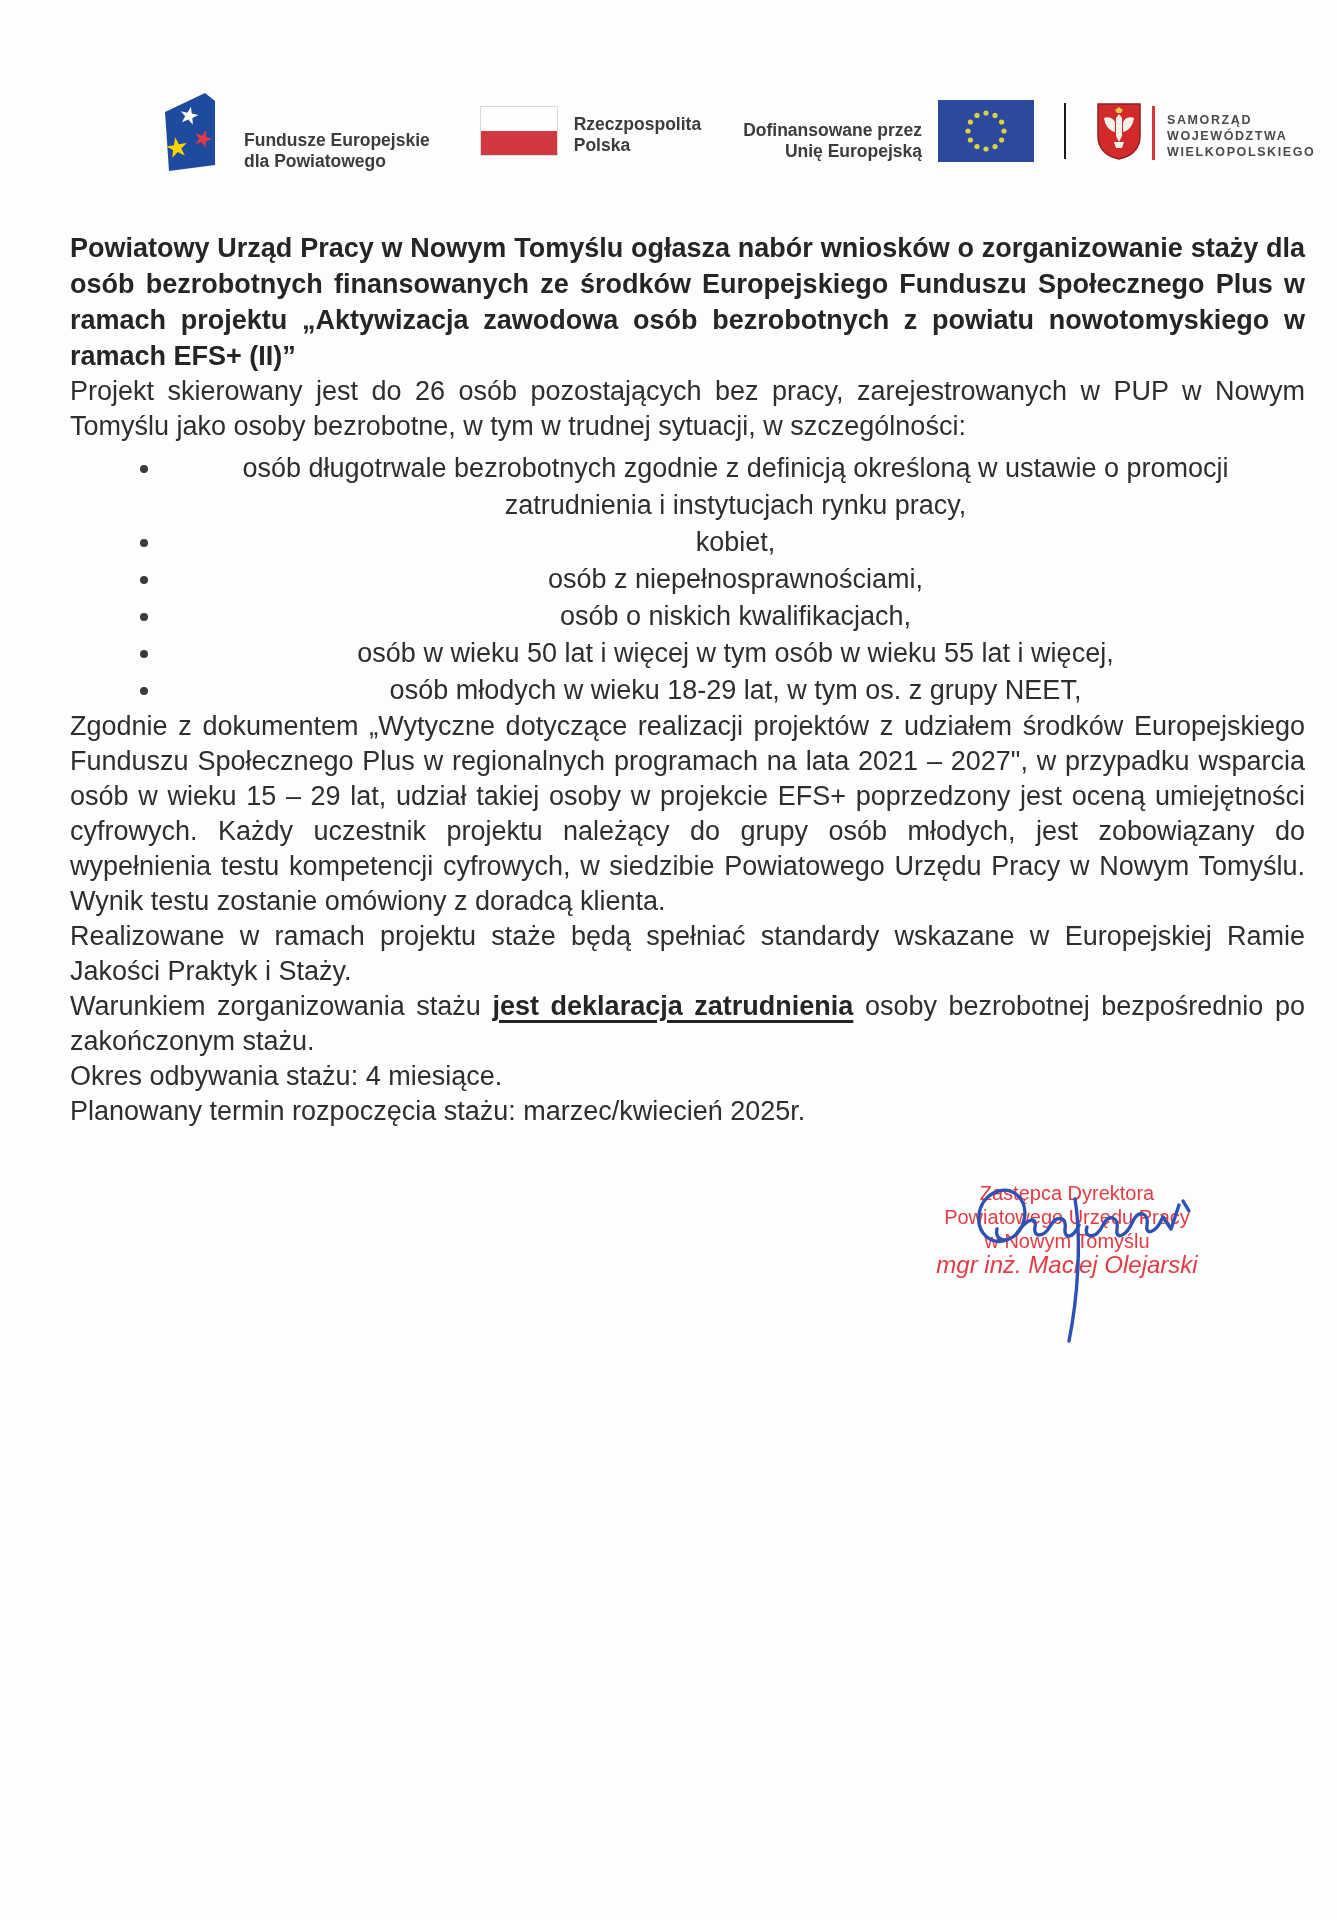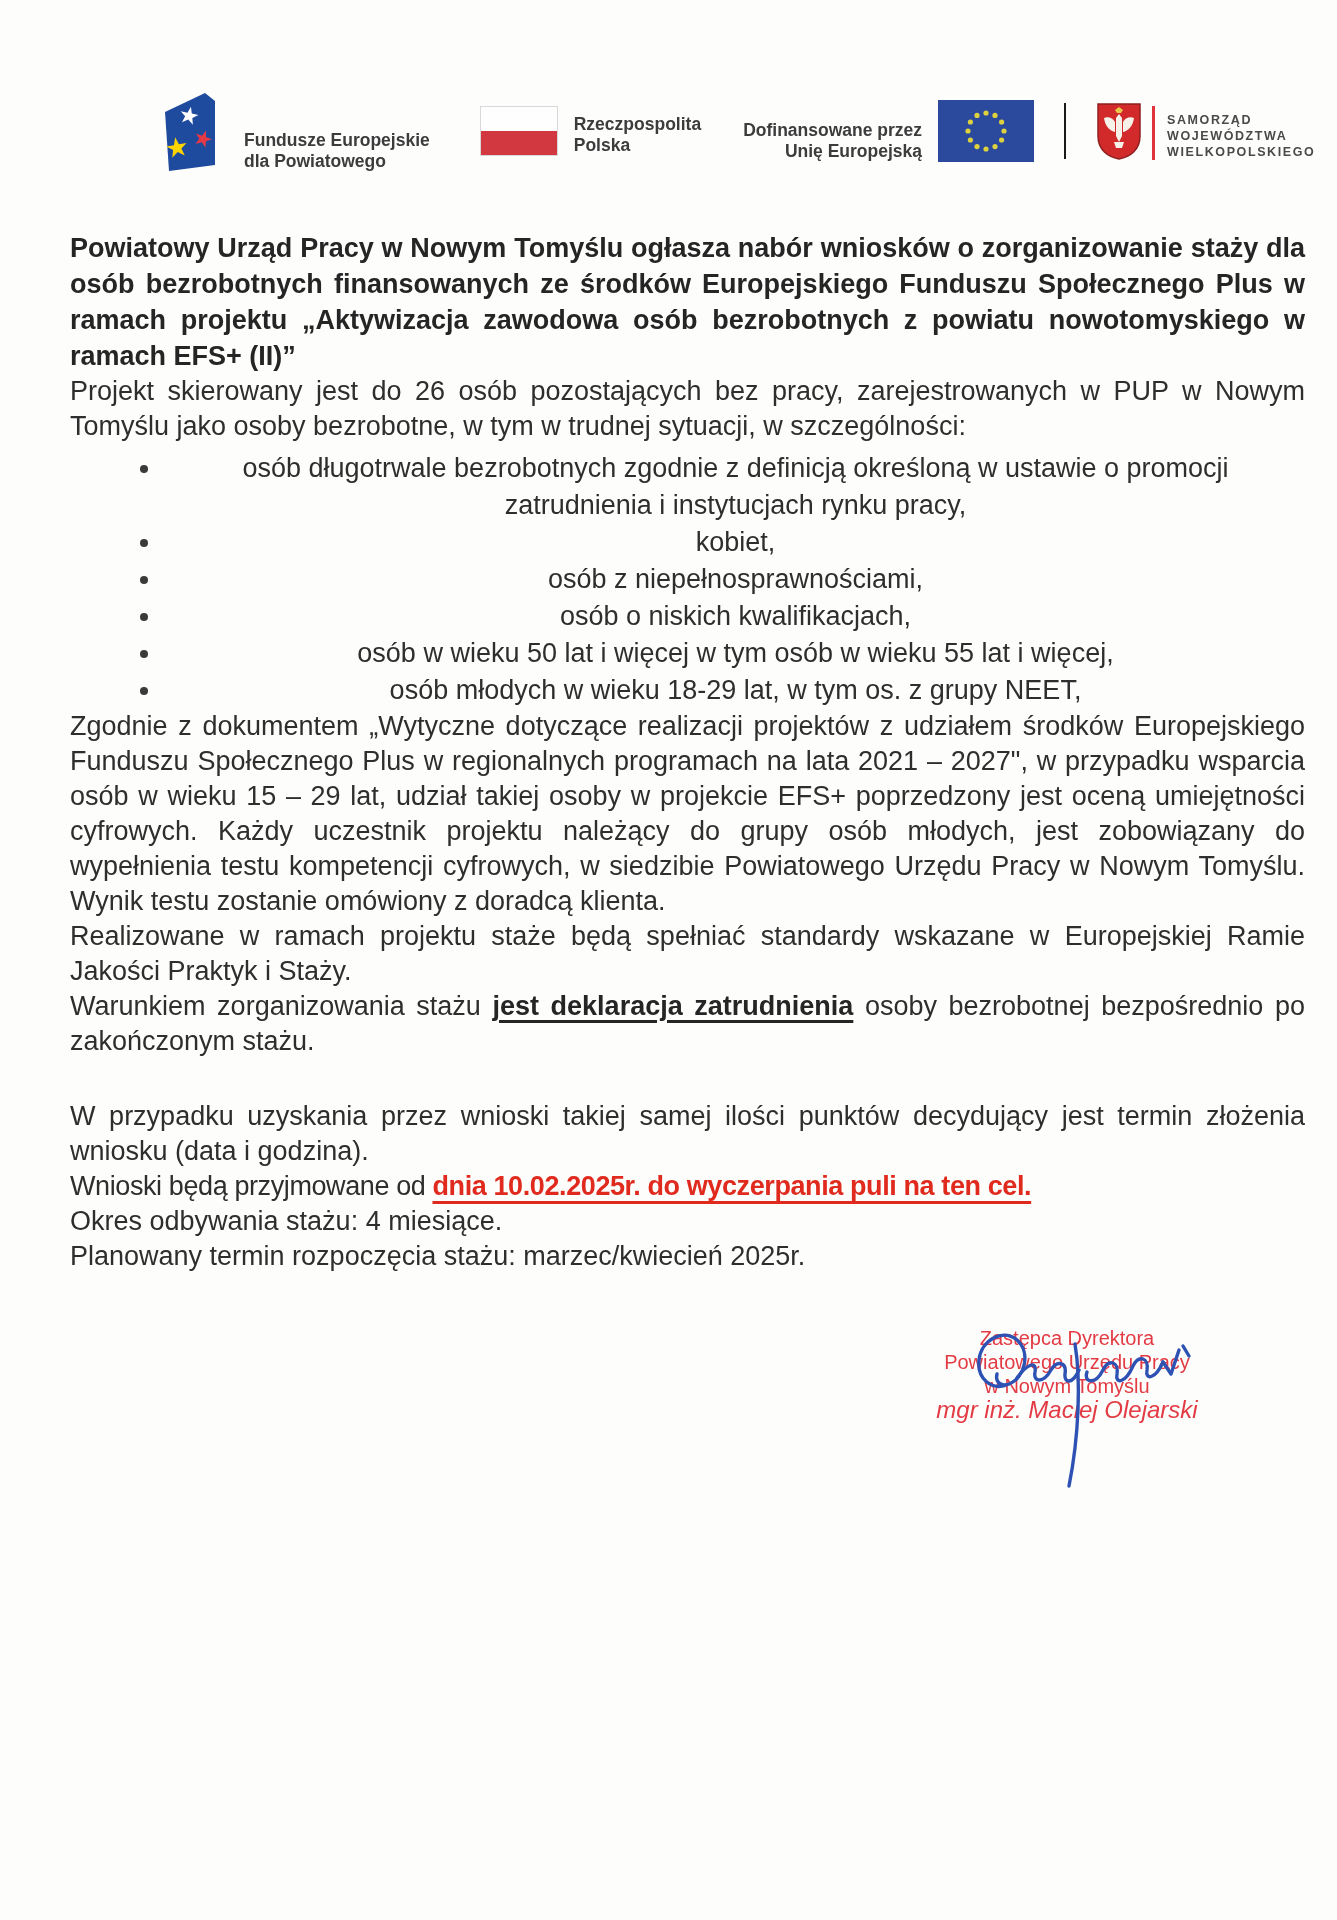--- a/index.html
+++ b/index.html
@@ -169,24 +169,20 @@
       <li>osób o niskich kwalifikacjach,</li>
       <li>osób w wieku 50 lat i więcej w tym osób w wieku 55 lat i więcej,</li>
       <li>osób młodych w wieku 18-29 lat, w tym os. z grupy NEET,</li>
     </ul>
 
     <p class="body blk-guidelines">Zgodnie z dokumentem „Wytyczne dotyczące realizacji projektów z udziałem środków Europejskiego Funduszu Społecznego Plus w regionalnych programach na lata 2021 – 2027", w przypadku wsparcia osób w wieku 15 – 29 lat, udział takiej osoby w projekcie EFS+ poprzedzony jest oceną umiejętności cyfrowych. Każdy uczestnik projektu należący do grupy osób młodych, jest zobowiązany do wypełnienia testu kompetencji cyfrowych, w siedzibie Powiatowego Urzędu Pracy w Nowym Tomyślu. Wynik testu zostanie omówiony z doradcą klienta.</p>
     <p class="body blk-standards">Realizowane w ramach projektu staże będą spełniać standardy wskazane w Europejskiej Ramie Jakości Praktyk i Staży.</p>
 
     <p class="body blk-condition"><span>Warunkiem zorganizowania stażu </span><span class="hl-bold-ul">jest deklaracja zatrudnienia</span><span> osoby bezrobotnej bezpośrednio po zakończonym stażu.</span></p>
 
-    <div class="blk-tiebreak">
-      <p class="body">W przypadku uzyskania przez wnioski takiej samej ilości punktów decydujący jest termin złożenia wniosku (data i godzina).</p>
-      <p class="body apply-line"><span>Wnioski będą przyjmowane od </span><span class="red-hl">dnia 10.02.2025r. do wyczerpania puli na ten cel.</span></p>
-    </div>
 
     <p class="body blk-duration">Okres odbywania stażu: 4 miesiące.</p>
 
     <p class="body blk-start">Planowany termin rozpoczęcia stażu: marzec/kwiecień 2025r.</p>
 
     <div class="sig-block">
       <div>Zastępca Dyrektora</div>
       <div>Powiatowego Urzędu Pracy</div>
       <div>w Nowym Tomyślu</div>
       <div class="sig-name">mgr inż. Maciej Olejarski</div>

